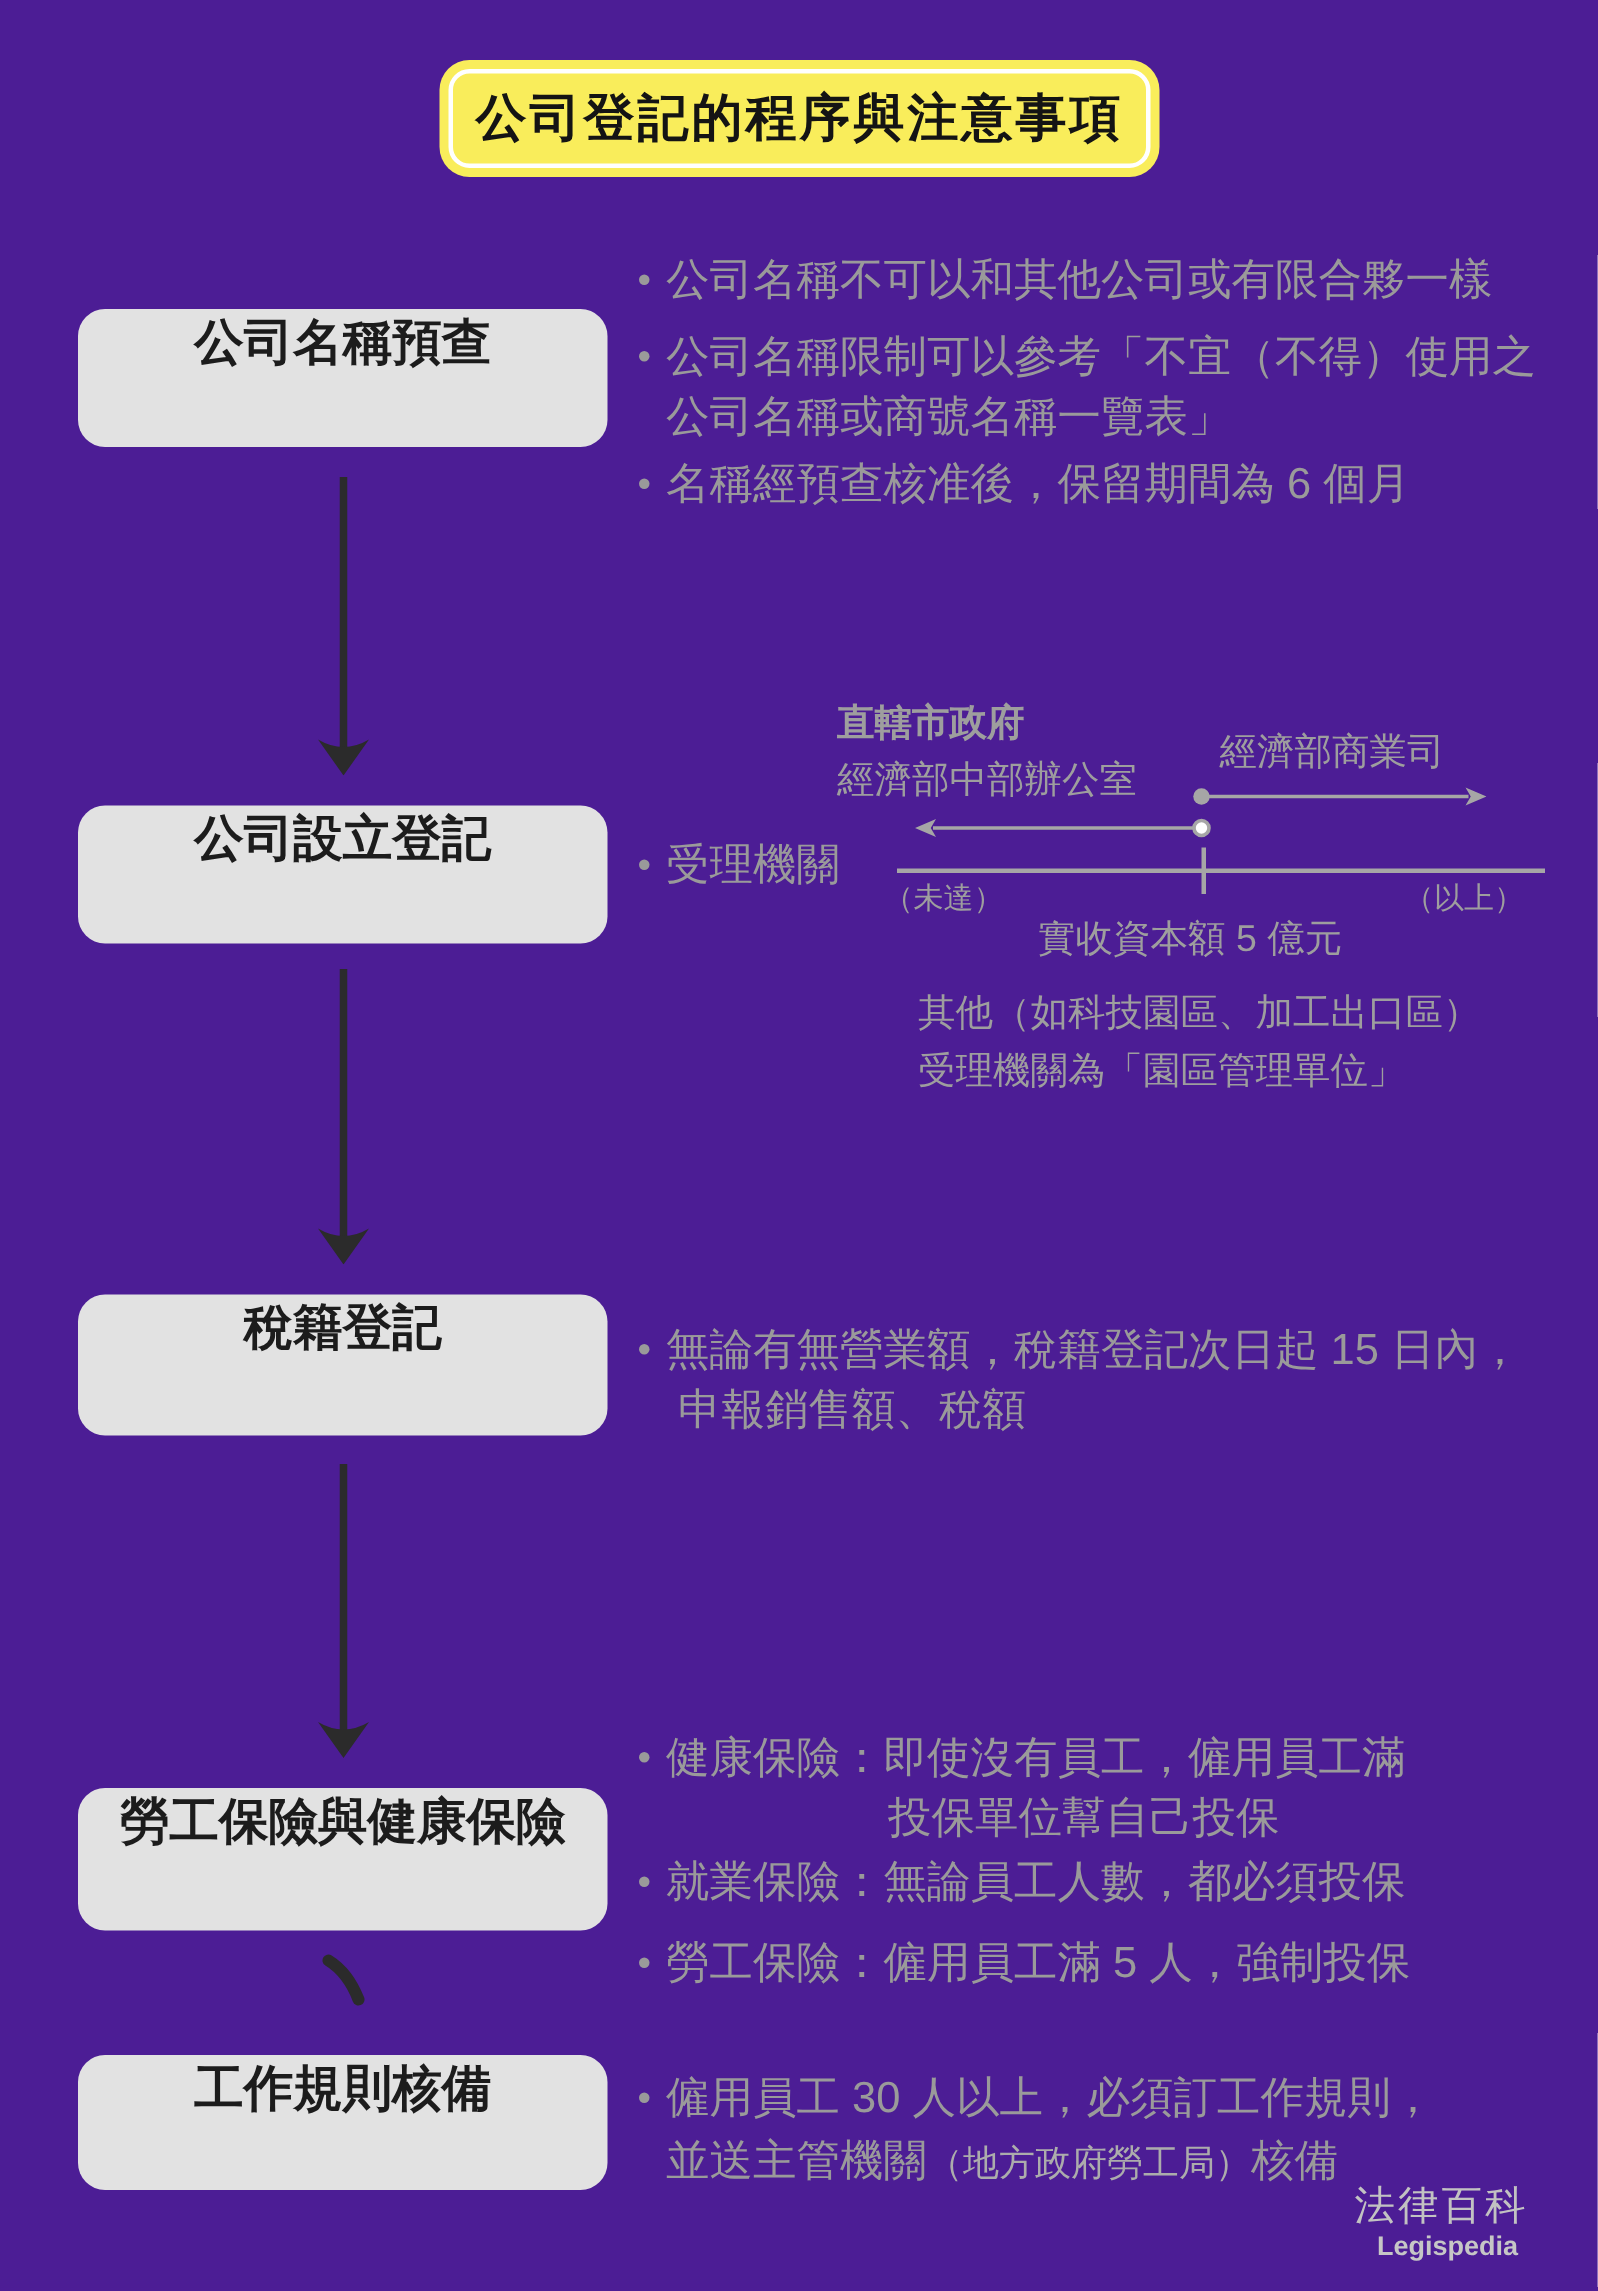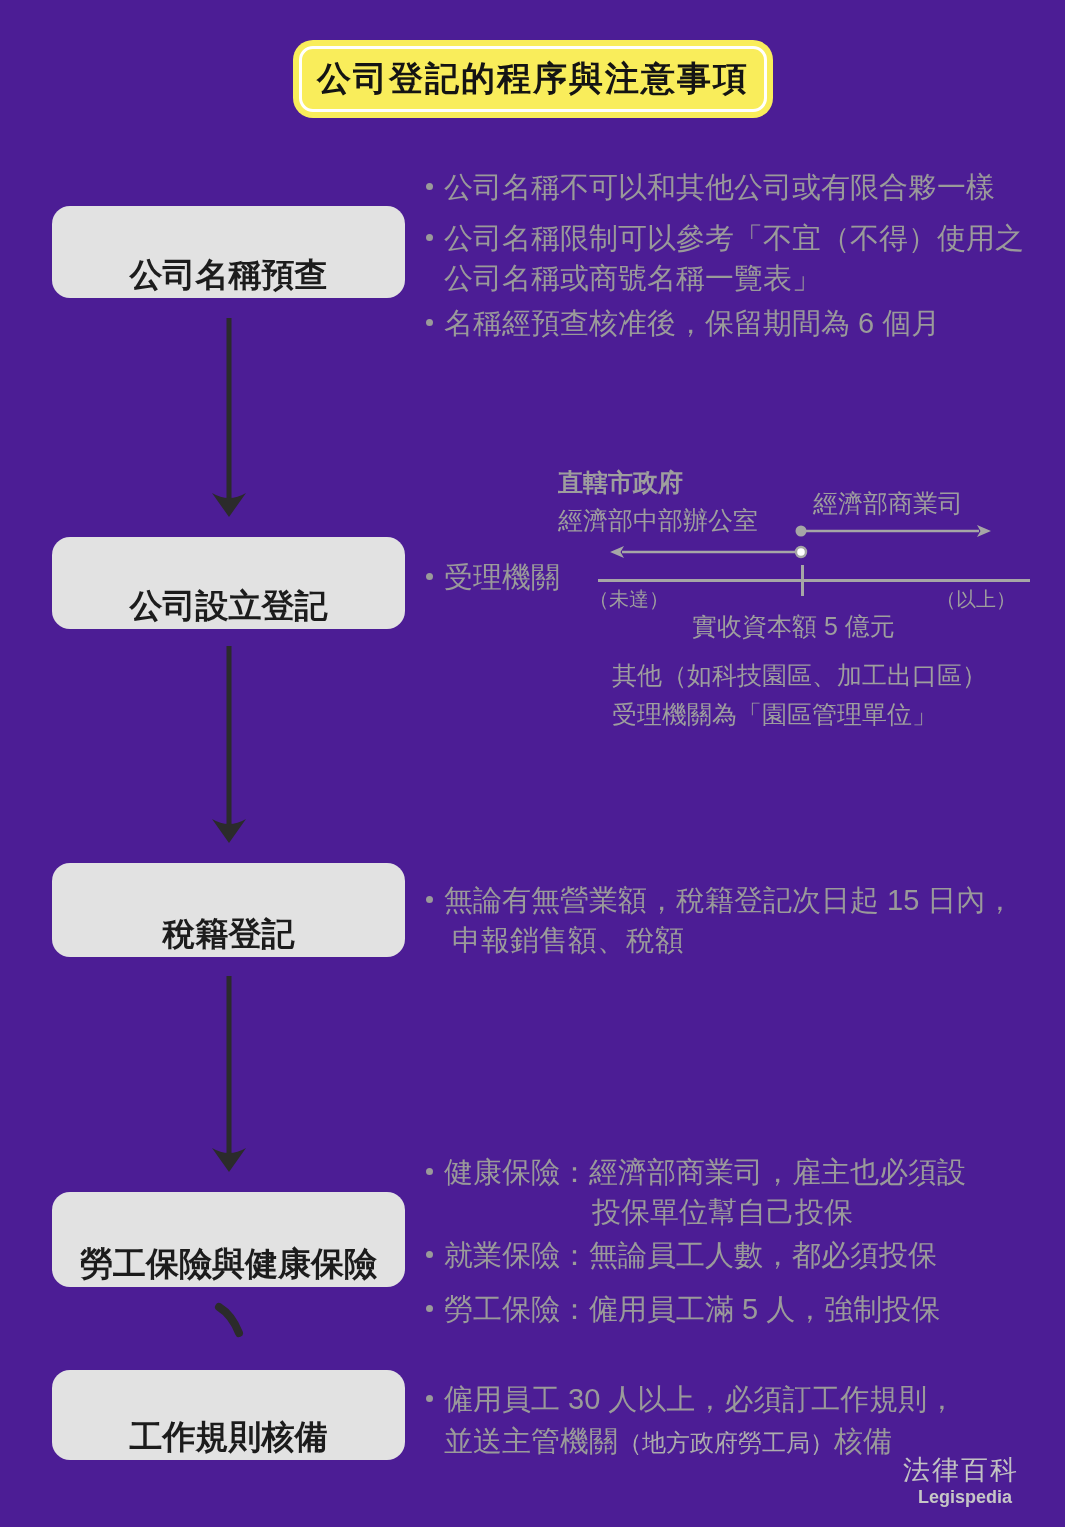--- a/index.html
+++ b/index.html
@@ -16,21 +16,21 @@
   .title-inner{
     position:absolute;left:6px;top:6px;right:6px;bottom:6px;
     border:3px solid #ffffff;border-radius:14px;pointer-events:none;
   }
   .title-text{
     position:relative;font-size:34px;font-weight:700;color:#141414;letter-spacing:2px;white-space:nowrap;
   }
   
   .step-box{
     position:absolute;left:52px;width:353px;background:#E2E2E2;border-radius:18px;
-    display:flex;align-items:flex-end;justify-content:center;
+    display:flex;align-items:flex-start;justify-content:center;
   }
   .step-label{font-size:33px;font-weight:700;color:#1C1C1C;white-space:nowrap;}
   
   .flow-arrow{position:absolute;left:211px;}
   
   .dot{position:absolute;width:7px;height:7px;border-radius:50%;background:#9A9A9A;}
   .note{position:absolute;font-size:29px;color:#9A9A9A;white-space:nowrap;line-height:1.15;}
   .note .paren-small{font-size:24px;color:#ACACAC;}
   
   .diag-text{position:absolute;font-size:25px;color:#9E9E9E;white-space:nowrap;line-height:1.2;}
@@ -71,21 +71,21 @@
 
   <div class="step-box" style="top:537px;height:92px;">
     <span class="step-label">公司設立登記</span>
   </div>
 
   <div class="dot" style="left:426px;top:573px;"></div>
   <div class="note" style="left:444px;top:561px;">受理機關</div>
 
   <div class="diag-text" style="left:558px;top:467px;font-weight:bold;">直轄市政府</div>
   <div class="diag-text" style="left:558px;top:505px;">經濟部中部辦公室</div>
-  <div class="diag-text" style="left:813px;top:488px;">經濟部商業司</div>
+  <div class="diag-text" style="left:813px;top:488px;font-family:Liberation Mono, monospace;">經濟部商業司</div>
 
   <svg style="position:absolute;left:795px;top:523px;" width="196" height="16">
     <line x1="6" y1="8" x2="184" y2="8" stroke="#A6A6A6" stroke-width="2.4"></line>
     <circle cx="6" cy="8" r="5.5" fill="#A6A6A6"></circle>
     <path d="M196,8 L182,2 L185.5,8 L182,14 Z" fill="#A6A6A6"></path>
   </svg>
   <svg style="position:absolute;left:610px;top:544px;" width="198" height="16">
     <line x1="12" y1="8" x2="191" y2="8" stroke="#A6A6A6" stroke-width="2.4"></line>
     <path d="M0,8 L14,2 L10.5,8 L14,14 Z" fill="#A6A6A6"></path>
     <circle cx="191" cy="8" r="5" fill="#ffffff" stroke="#A6A6A6" stroke-width="2.4"></circle>
@@ -117,21 +117,21 @@
   <svg class="flow-arrow" style="top:976px;" width="36" height="196">
     <line x1="18" y1="0" x2="18" y2="181" stroke="#2B2B2B" stroke-width="5"></line>
     <path d="M18,196 L1,172 Q18,182 35,172 Z" fill="#2B2B2B"></path>
   </svg>
 
   <div class="step-box" style="top:1192px;height:95px;">
     <span class="step-label">勞工保險與健康保險</span>
   </div>
 
   <div class="dot" style="left:426px;top:1168px;"></div>
-  <div class="note" style="left:444px;top:1156px;">健康保險：經濟部商業司，雇主也必須設</div>
+  <div class="note" style="left:444px;top:1156px;">健康保險：即使沒有員工，僱用員工滿</div>
   <div class="note" style="left:592px;top:1196px;">投保單位幫自己投保</div>
   <div class="dot" style="left:426px;top:1251px;"></div>
   <div class="note" style="left:444px;top:1239px;">就業保險：無論員工人數，都必須投保</div>
   <div class="dot" style="left:426px;top:1305px;"></div>
   <div class="note" style="left:444px;top:1293px;">勞工保險：僱用員工滿 5 人，強制投保</div>
 
   <svg class="comma-svg" width="34" height="38">
     <path d="M7,5 Q20,13 27,31" stroke="#2B2B2B" stroke-width="8" stroke-linecap="round" fill="none"></path>
   </svg>
 

